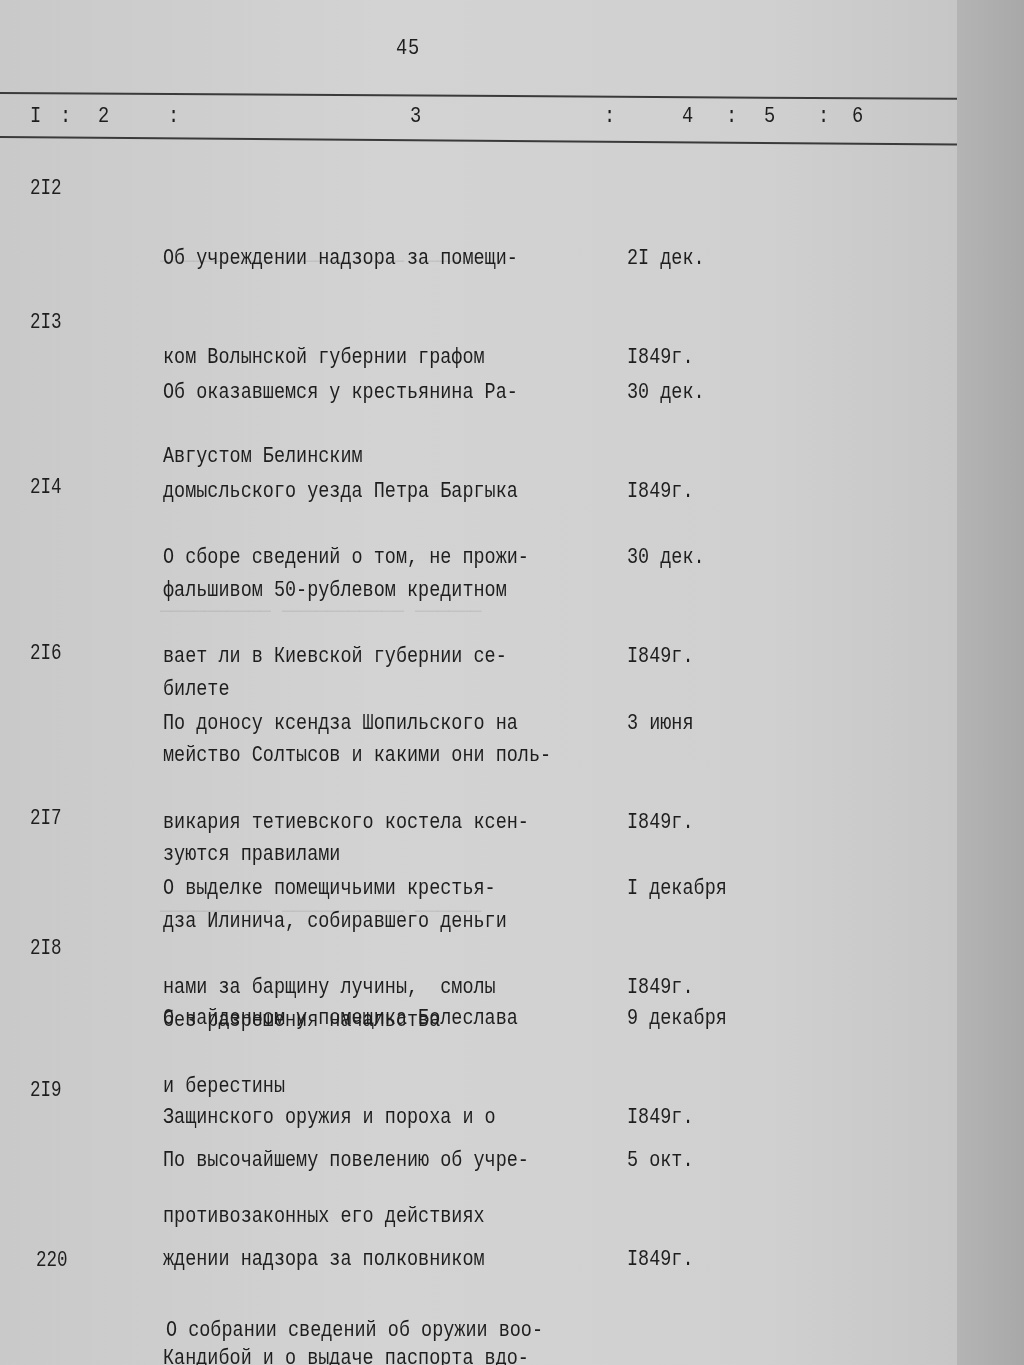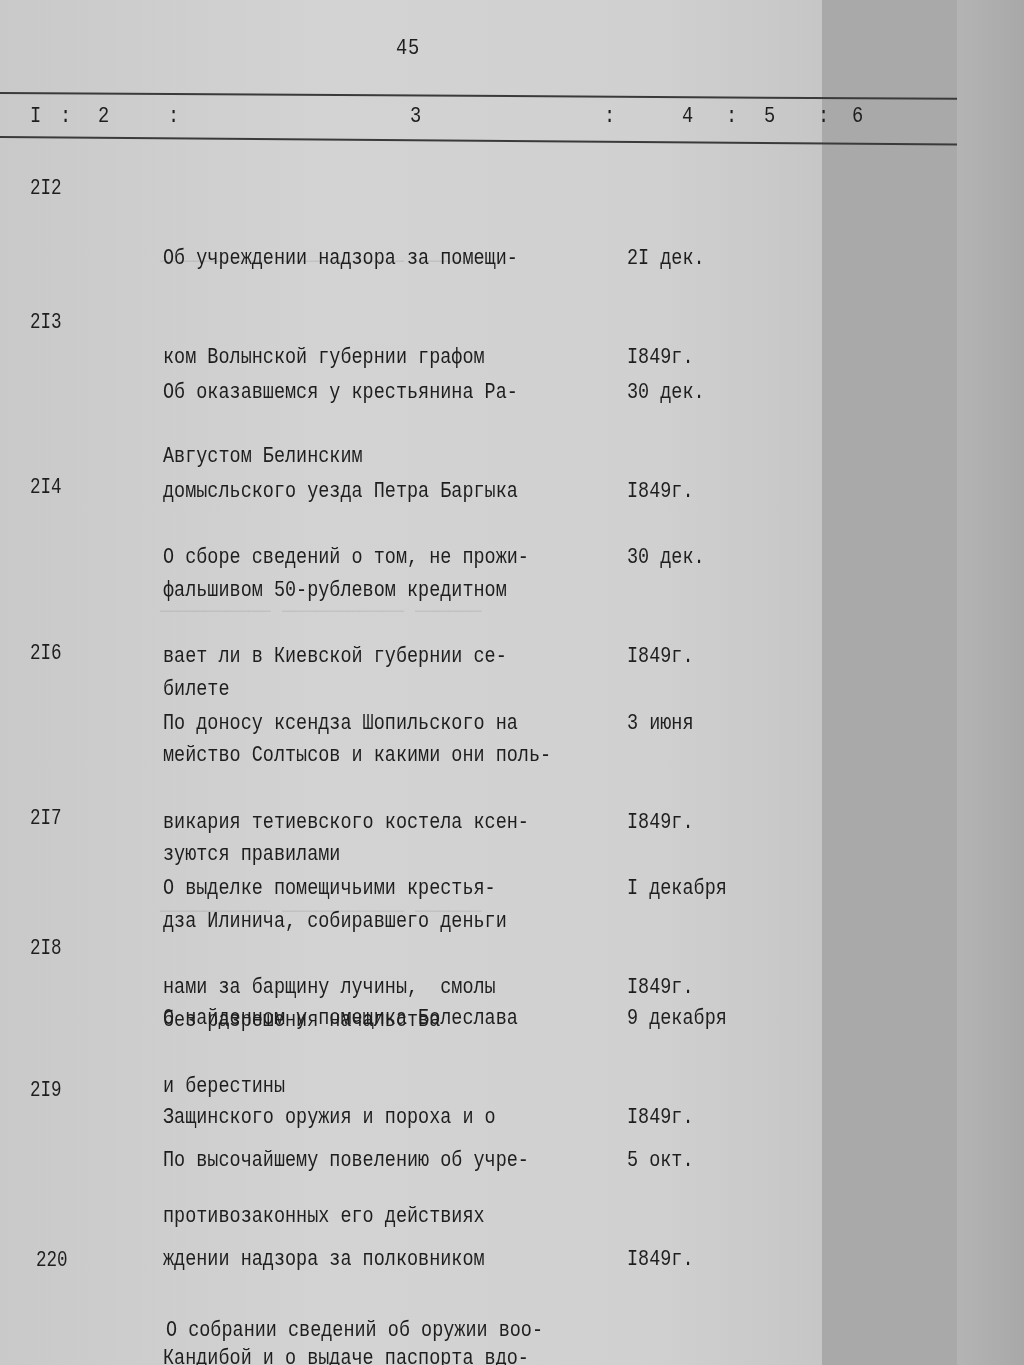--- a/index.html
+++ b/index.html
@@ -5,21 +5,21 @@
     html, body { margin: 0; padding: 0; }
     body {
       width: 1024px; height: 1365px; overflow: hidden;
       background: #a9a9a9;
       font-family: "Liberation Mono", "DejaVu Sans Mono", monospace;
       color: #1e1e1e;
       position: relative;
     }
     .page {
       position: absolute; left: 0; top: 0;
-      width: 822px; height: 1365px;
+      width: 957px; height: 1365px;
       background: linear-gradient(90deg, #c9c9c9 0%, #d3d3d3 40%, #d0d0d0 80%, #c6c6c6 100%);
     }
     .edge {
       position: absolute; left: 957px; top: 0; width: 67px; height: 1365px;
       background: linear-gradient(90deg, #b4b4b4, #a8a8a8);
     }
     .page-number {
       position: absolute; left: 396px; top: 36px;
       font-size: 22px; letter-spacing: 1px;
       transform: scaleX(0.85); transform-origin: left;

